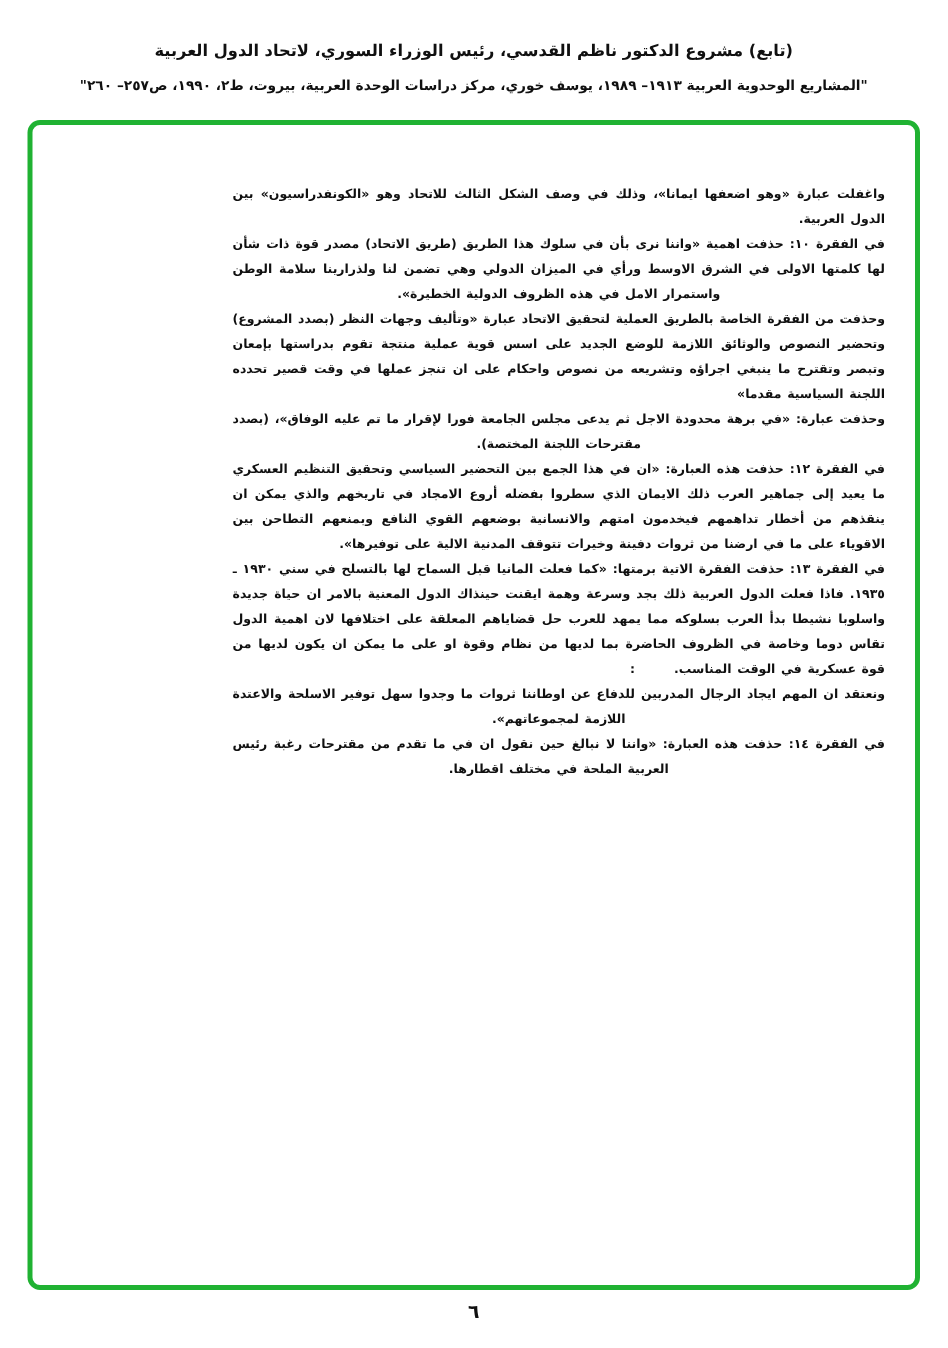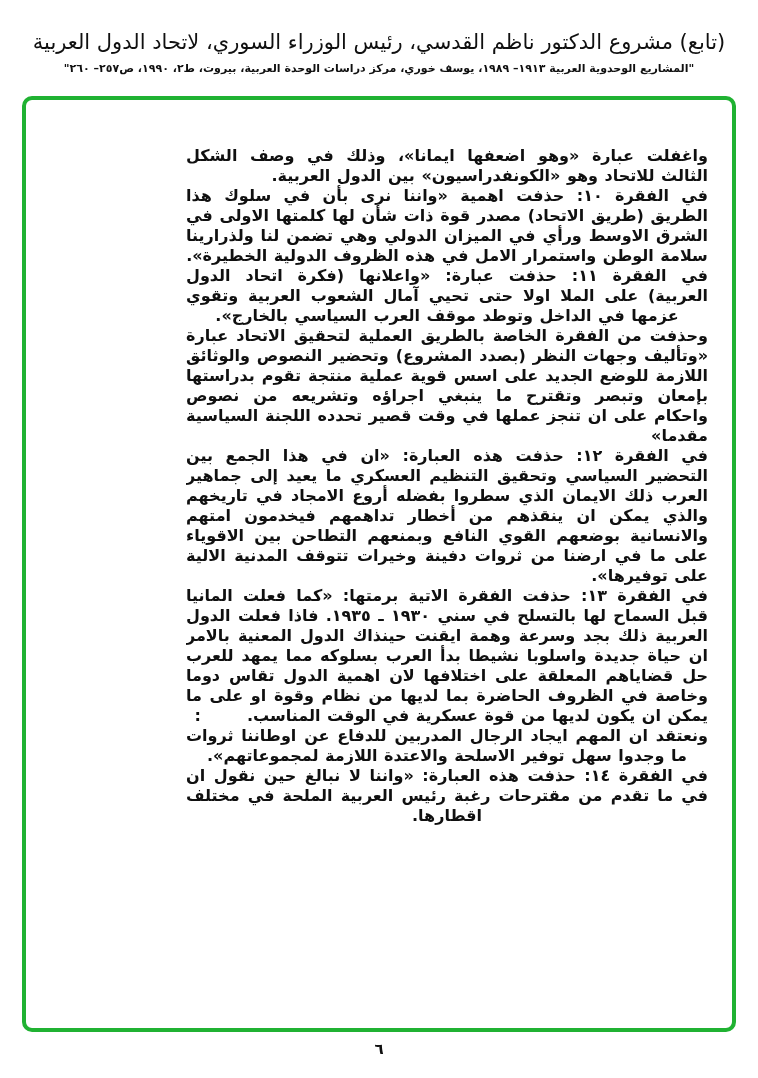--- a/index.html
+++ b/index.html
@@ -19,23 +19,23 @@
   .header {
     position: absolute;
     top: 30px;
     left: 0;
     width: 100%;
     text-align: center;
     direction: rtl;
   }
   .doc-title {
     margin: 0;
-    font-size: 21px;
+    font-size: 13px;
     line-height: 24px;
-    font-weight: normal;
+    font-weight: bold;
     letter-spacing: 0;
   }
   .doc-citation {
     margin-top: 7px;
     font-size: 11px;
     font-weight: bold;
     line-height: 15px;
   }
   .frame {
     position: absolute;
@@ -52,21 +52,21 @@
   .text-col {
     position: absolute;
     top: 46px;
     right: 24px;
     width: 522px;
     height: 872px;
     overflow: hidden;
     direction: rtl;
     text-align: justify;
     text-align-last: right;
-    font-size: 16px;
+    font-size: 10px;
     font-weight: bold;
     line-height: 20px;
     word-spacing: 1px;
   }
   .text-col p {
     margin: 0;
     padding: 0;
     text-align: justify;
     text-align-last: right;
   }
@@ -90,22 +90,22 @@
 
   <div class="header">
     <h1 class="doc-title">(تابع) مشروع الدكتور ناظم القدسي، رئيس الوزراء السوري، لاتحاد الدول العربية</h1>
     <div class="doc-citation">"المشاريع الوحدوية العربية ١٩١٣– ١٩٨٩، يوسف خوري، مركز دراسات الوحدة العربية، بيروت، ط٢، ١٩٩٠، ص٢٥٧– ٢٦٠"</div>
   </div>
 
   <div class="frame">
     <div class="text-col">
       <p>واغفلت عبارة «وهو اضعفها ايمانا»، وذلك في وصف الشكل الثالث للاتحاد وهو «الكونفدراسيون» بين الدول العربية.</p>
       <p class="last-center">في الفقرة ١٠: حذفت اهمية «واننا نرى بأن في سلوك هذا الطريق (طريق الاتحاد) مصدر قوة ذات شأن لها كلمتها الاولى في الشرق الاوسط ورأي في الميزان الدولي وهي تضمن لنا ولذرارينا سلامة الوطن واستمرار الامل في هذه الظروف الدولية الخطيرة».</p>
-      <p class="last-center">في الفقرة ١١: حذفت عبارة: «واعلانها (فكرة اتحاد الدول العربية) على الملا اولا حتى تحيي آمال الشعوب العربية وتقوي عزمها في الداخل وتوطد موقف العرب السياسي بالخارج».</p>
       <p>وحذفت من الفقرة الخاصة بالطريق العملية لتحقيق الاتحاد عبارة «وتأليف وجهات النظر (بصدد المشروع) وتحضير النصوص والوثائق اللازمة للوضع الجديد على اسس قوية عملية منتجة تقوم بدراستها بإمعان وتبصر وتقترح ما ينبغي اجراؤه وتشريعه من نصوص واحكام على ان تنجز عملها في وقت قصير تحدده اللجنة السياسية مقدما»</p>
+      <p class="last-center">وحذفت عبارة: «في برهة محدودة الاجل ثم يدعى مجلس الجامعة فورا لإقرار ما تم عليه الوفاق»، (بصدد مقترحات اللجنة المختصة).</p>
       <p>في الفقرة ١٢: حذفت هذه العبارة: «ان في هذا الجمع بين التحضير السياسي وتحقيق التنظيم العسكري ما يعيد إلى جماهير العرب ذلك الايمان الذي سطروا بفضله أروع الامجاد في تاريخهم والذي يمكن ان ينقذهم من أخطار تداهمهم فيخدمون امتهم والانسانية بوضعهم القوي النافع وبمنعهم التطاحن بين الاقوياء على ما في ارضنا من ثروات دفينة وخيرات تتوقف المدنية الالية على توفيرها».</p>
       <p>في الفقرة ١٣: حذفت الفقرة الاتية برمتها: «كما فعلت المانيا قبل السماح لها بالتسلح في سني ١٩٣٠ ـ ١٩٣٥. فاذا فعلت الدول العربية ذلك بجد وسرعة وهمة ايقنت حينذاك الدول المعنية بالامر ان حياة جديدة واسلوبا نشيطا بدأ العرب بسلوكه مما يمهد للعرب حل قضاياهم المعلقة على اختلافها لان اهمية الدول تقاس دوما وخاصة في الظروف الحاضرة بما لديها من نظام وقوة او على ما يمكن ان يكون لديها من قوة عسكرية في الوقت المناسب.&nbsp;&nbsp;&nbsp;&nbsp;&nbsp;&nbsp;&nbsp;:</p>
       <p class="last-center">ونعتقد ان المهم ايجاد الرجال المدربين للدفاع عن اوطاننا ثروات ما وجدوا سهل توفير الاسلحة والاعتدة اللازمة لمجموعاتهم».</p>
       <p class="last-center">في الفقرة ١٤: حذفت هذه العبارة: «واننا لا نبالغ حين نقول ان في ما تقدم من مقترحات رغبة رئيس العربية الملحة في مختلف اقطارها.</p>
     </div>
   </div>
 
   <div class="page-number">٦</div>
 
 </div>

